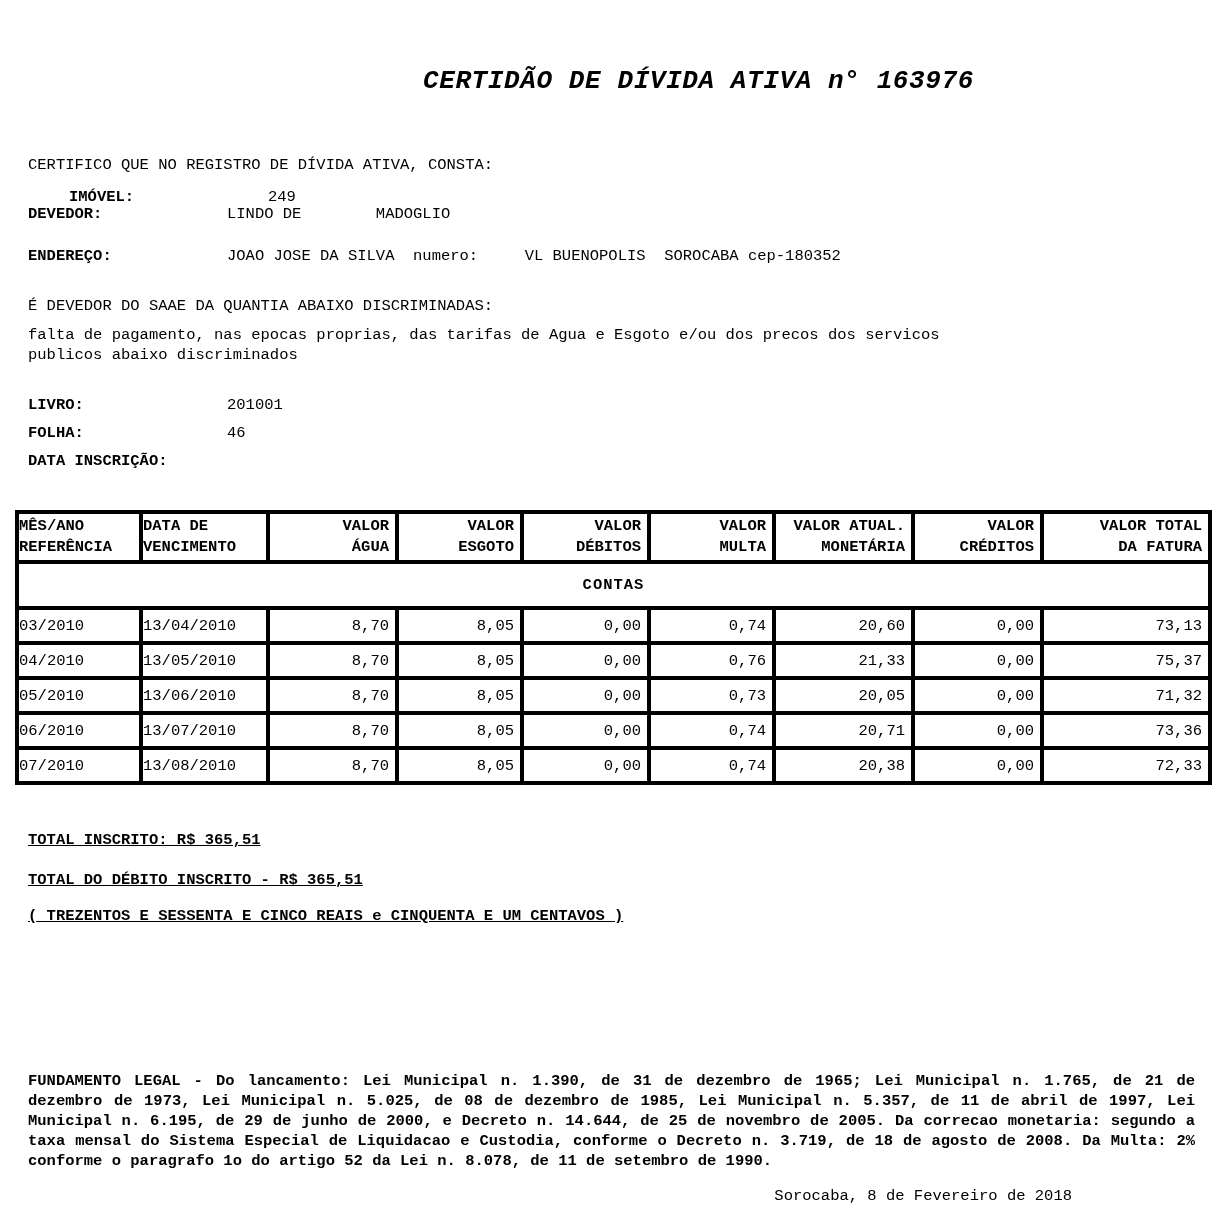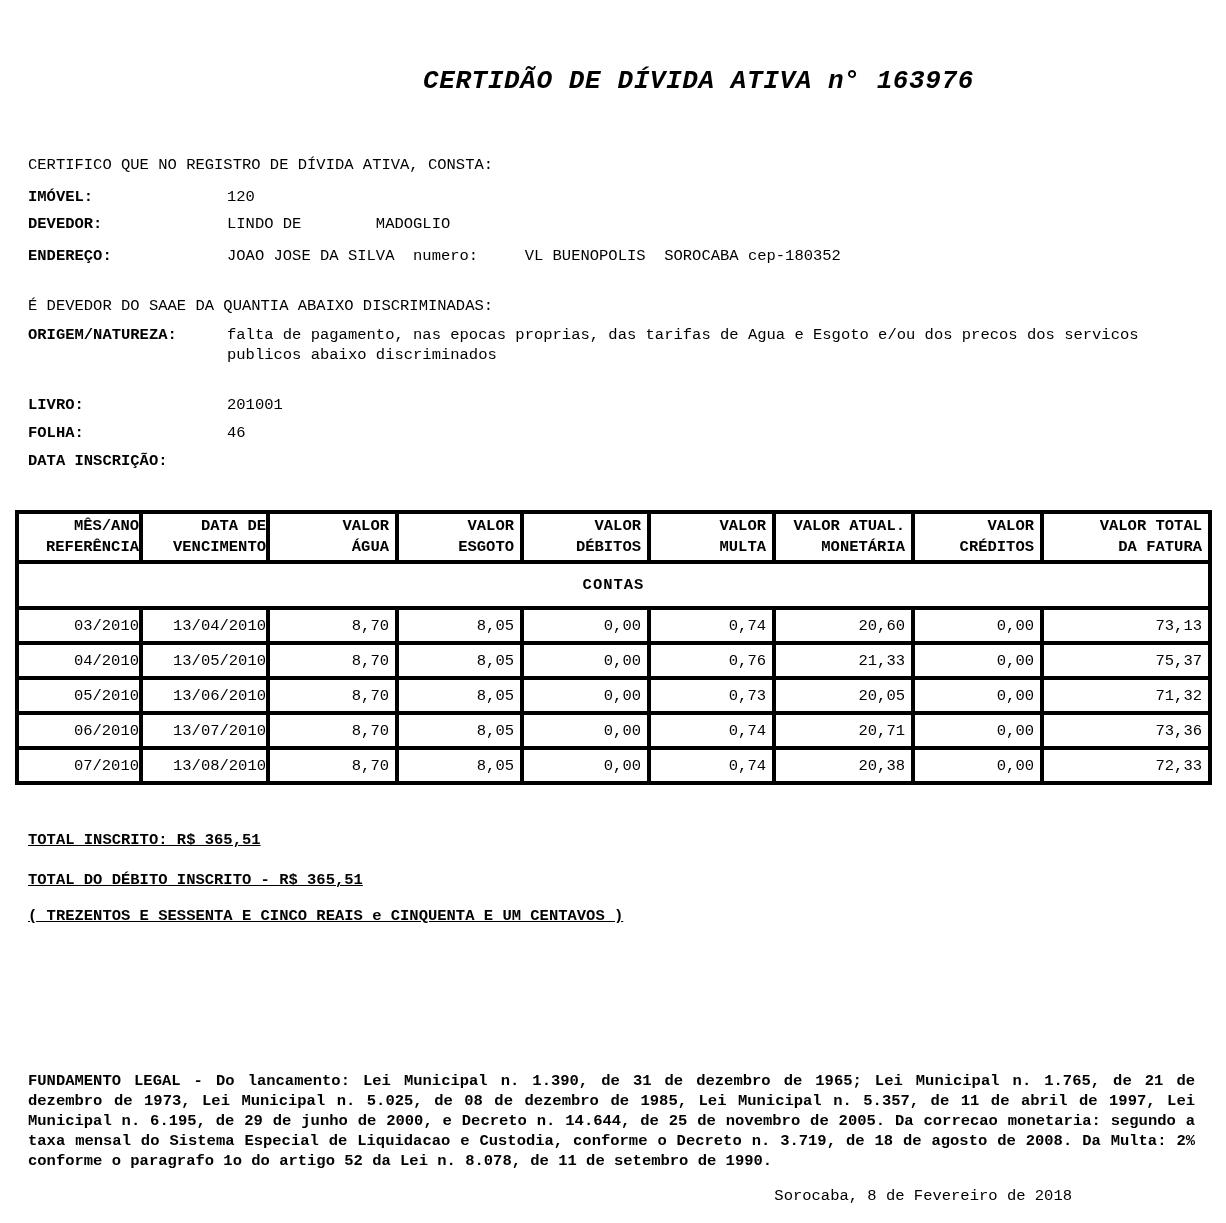--- a/index.html
+++ b/index.html
@@ -24,22 +24,22 @@
     font-style: italic;
     letter-spacing: 0.6px;
     white-space: pre;
   }
   .doc-row { position: absolute; left: 28px; right: 18px; display: flex; }
   .plain  { white-space: pre; }
   .lbl { flex: none; width: 199px; font-weight: bold; white-space: pre; }
   .val { white-space: pre-wrap; }
 
   .row-intro      { top: 155px; }
-  .row-imovel     { top: 187px; }
-  .row-devedor    { top: 214px; align-items: flex-end; }
+  .row-imovel     { top: 187px; margin-left: 41px; }
+  .row-devedor    { top: 204px; align-items: flex-end; }
   .row-endereco   { top: 246px; }
   .row-declara    { top: 296px; }
   .row-origem     { top: 325px; }
   .row-livro      { top: 395px; }
   .row-folha      { top: 423px; }
   .row-datainsc   { top: 451px; align-items: center; }
 
   table.contas {
     position: absolute;
     left: 15px;
@@ -61,21 +61,21 @@
     letter-spacing: 1px;
   }
   thead th {
     height: 46px;
     font-weight: bold;
     white-space: pre-line;
     line-height: 21px;
     vertical-align: middle;
   }
   tbody td { height: 31px; vertical-align: middle; }
-  .ctr { text-align: right; }
+  .ctr { text-align: left; }
   .num { text-align: right; padding-right: 6px !important; }
 
   .total-line {
     position: absolute;
     left: 28px;
     font-weight: bold;
     white-space: pre;
     text-decoration: underline;
   }
   .row-total1 { top: 830px; }
@@ -106,39 +106,38 @@
 <div class="page">
 
   <div class="doc-title">CERTIDÃO DE DÍVIDA ATIVA n° 163976</div>
 
   <div class="doc-row row-intro">
     <span class="plain">CERTIFICO QUE NO REGISTRO DE DÍVIDA ATIVA, CONSTA:</span>
   </div>
 
   <div class="doc-row row-imovel">
     <span class="lbl">IMÓVEL:</span>
-    <span class="val">120</span>
+    <span class="val">249</span>
   </div>
 
   <div class="doc-row row-devedor">
     <span class="lbl">DEVEDOR:</span>
     <span class="val">LINDO DE        MADOGLIO</span>
   </div>
 
   <div class="doc-row row-endereco">
     <span class="lbl">ENDEREÇO:</span>
     <span class="val">JOAO JOSE DA SILVA  numero:     VL BUENOPOLIS  SOROCABA cep-180352</span>
   </div>
 
   <div class="doc-row row-declara">
     <span class="plain">É DEVEDOR DO SAAE DA QUANTIA ABAIXO DISCRIMINADAS:</span>
   </div>
 
   <div class="doc-row row-origem">
-    <span class="lbl">ORIGEM/NATUREZA:</span>
     <span class="val">falta de pagamento, nas epocas proprias, das tarifas de Agua e Esgoto e/ou dos precos dos servicos
 publicos abaixo discriminados</span>
   </div>
 
   <div class="doc-row row-livro">
     <span class="lbl">LIVRO:</span>
     <span class="val">201001</span>
   </div>
 
   <div class="doc-row row-folha">

